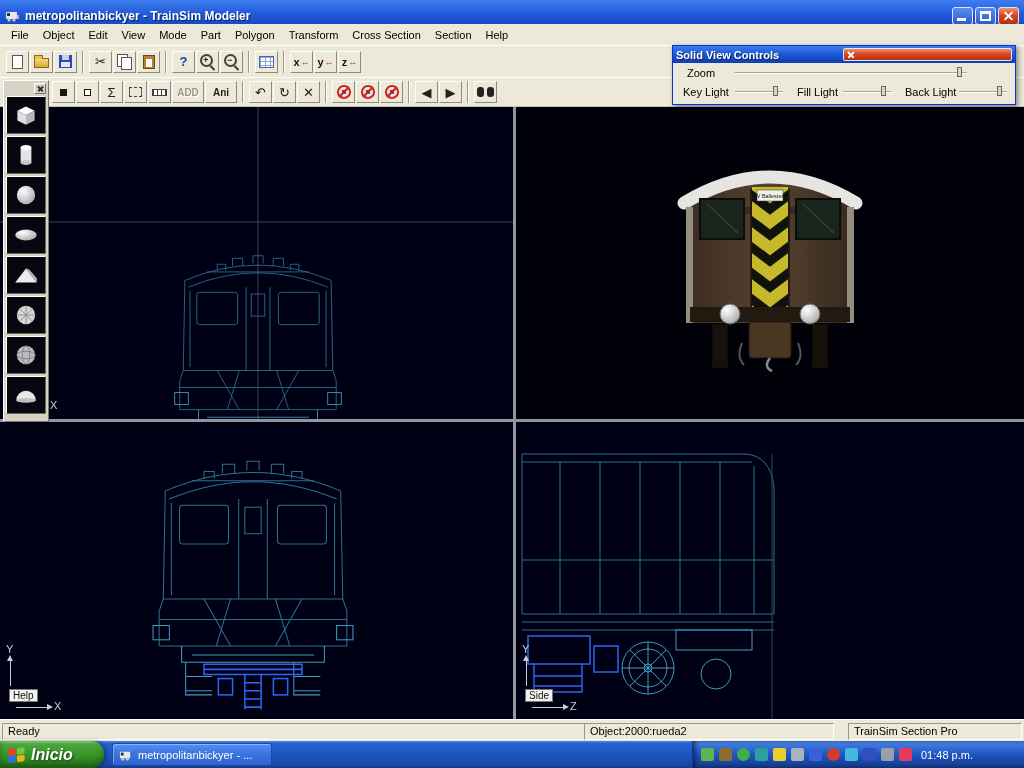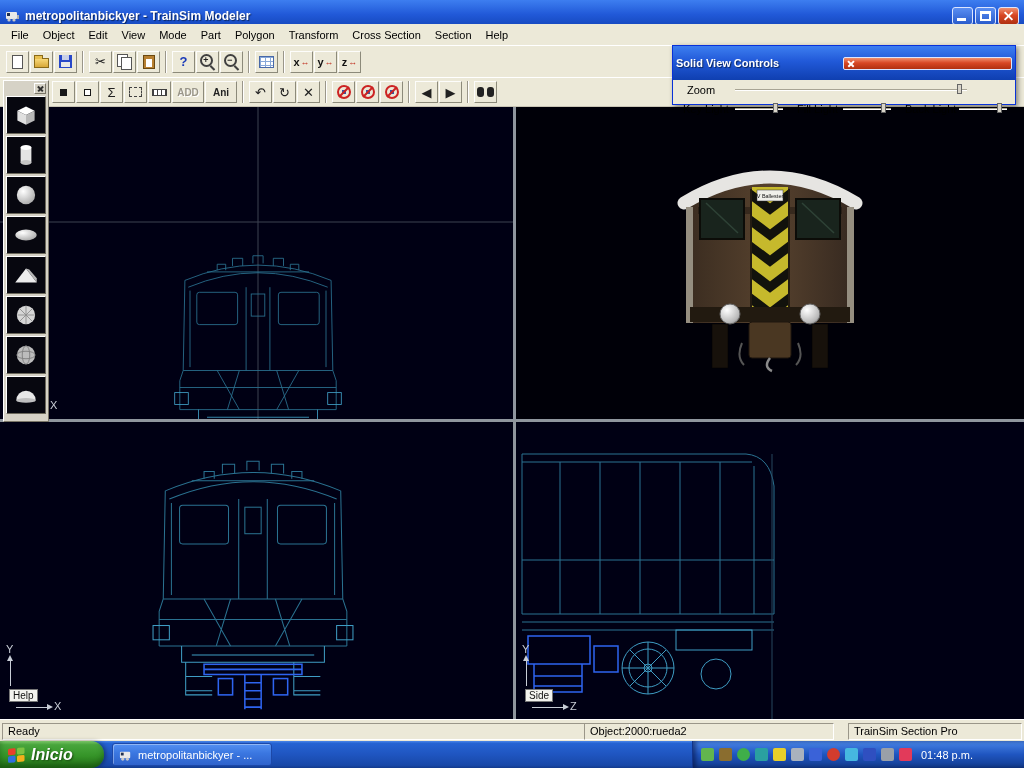--- a/index.html
+++ b/index.html
@@ -93,21 +93,21 @@
     border:1px solid;border-color:#fff #7a7668 #7a7668 #fff}
   .pal-close .g-x1,.pal-close .g-x2{left:2px;top:4px;width:7px;height:1.6px;background:#303030}
   .pal-body{display:flex;flex-direction:column;gap:2px;padding:0 2px}
   .pbtn{width:40px;height:38px;background:#07070f;border:1px solid;border-color:#fff #6a675a #6a675a #fff;
     display:flex;align-items:center;justify-content:center;padding:0}
 
   
   .svc{position:absolute;left:672px;top:45px;width:344px;height:60px;background:#ece9d8;
     border:1px solid #0831d9;box-shadow:2px 2px 5px rgba(0,0,0,.45);z-index:40}
   .svc-title{height:17px;background:linear-gradient(180deg,#3d7ef0,#2159d8 45%,#0f3fb0);
-    display:flex;align-items:center;padding:17px 3px;color:#fff;font-weight:bold;font-size:11px;text-shadow:1px 1px 1px #09255f}
+    display:flex;align-items:center;padding:8px 3px;color:#fff;font-weight:bold;font-size:11px;text-shadow:1px 1px 1px #09255f}
   .svc-title span{flex:1}
   .svc-close{position:relative;width:15px;height:13px;border:1px solid #dce6ff;border-radius:2px;
     background:linear-gradient(180deg,#ef9070,#d84724 45%,#b03010)}
   .svc-close .g-x1,.svc-close .g-x2{left:3px;top:5px;width:8px;height:1.6px}
   .svc-body{position:relative;height:42px}
   .svc-label{position:absolute;color:#000;font-size:11px}
   .slider{position:absolute;height:11px}
   .slider .track{position:absolute;left:0;right:0;top:5px;height:2px;background:#a8a494;border-bottom:1px solid #fff}
   .slider .thumb{position:absolute;top:0;width:5px;height:10px;background:#d8d4c8;border:1px solid #666}
 

